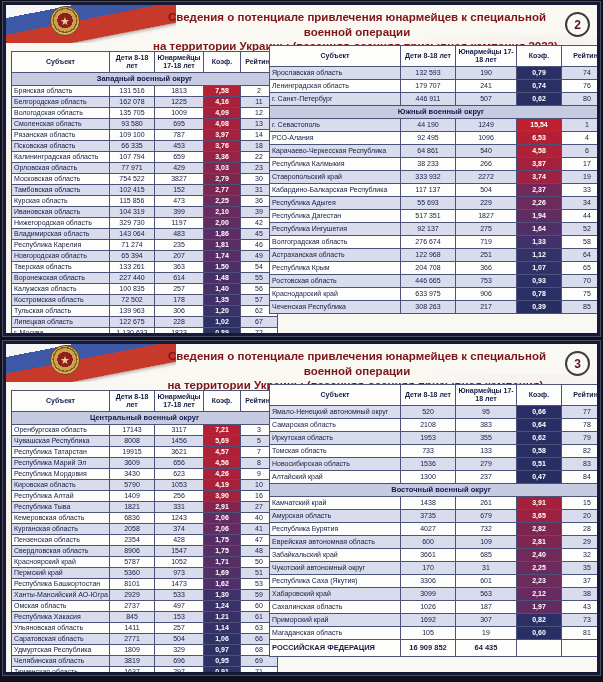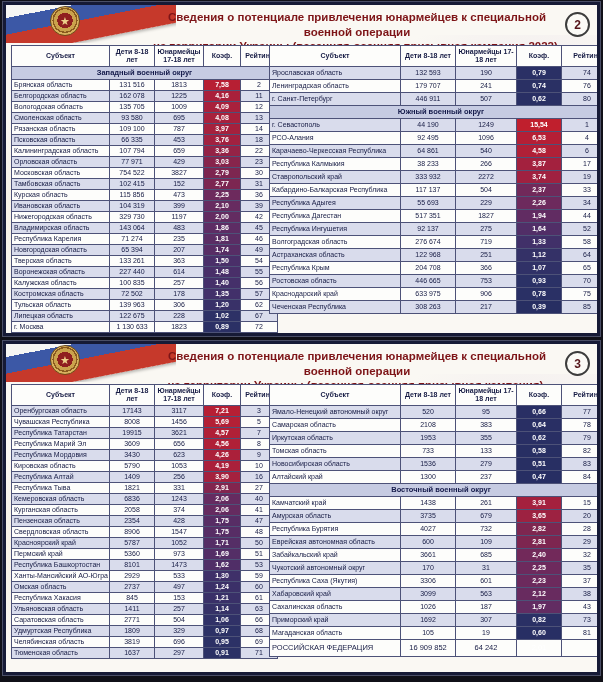--- a/index.html
+++ b/index.html
@@ -38,21 +38,21 @@
   }
   .titlebar{position:absolute;left:145px;right:34px;top:5px;text-align:center;}
   .title-line{color:#7d1417;font-weight:bold;font-size:11.5px;line-height:1.28;}
   .page-badge{
     position:absolute;right:7px;top:7px;width:21px;height:21px;border:2px solid #3c3c3c;
     border-radius:50%;display:flex;align-items:center;justify-content:center;
     font-size:12px;font-weight:bold;color:#55151a;background:#fbfaf6;
   }
   
   .tables{position:absolute;left:5px;right:5px;top:40px;display:flex;gap:5px;align-items:flex-start;}
-  .ltable{width:253px;flex:0 0 253px;}
+  .ltable{width:253px;flex:0 0 253px;margin-top:6px;}
   .rtable{flex:1;}
   table{border-collapse:collapse;table-layout:fixed;width:100%;background:rgba(255,255,255,.55);}
   th,td{border:1px solid #4d5278;overflow:hidden;color:#161b44;}
   th{font-size:7px;font-weight:bold;text-align:center;background:#fdfdfb;padding:1px 1px;line-height:1.15;white-space:normal;height:18px;}
   td{font-size:7px;padding:0 2px;line-height:1.05;}
   .dense td{height:10px;}
   .tall td{height:12px;}
   .ltable th:nth-child(1){width:95px}
   .ltable th:nth-child(2){width:42px}
   .ltable th:nth-child(3){width:46px}
@@ -63,21 +63,21 @@
   .rtable th:nth-child(3){width:58px}
   .rtable th:nth-child(4){width:42px}
   .rtable th:nth-child(5){width:48px}
   tbody tr:nth-child(odd) td{background:#d9dcec;}
   tbody tr:nth-child(even) td{background:#fdfdfb;}
   td.subj{text-align:left;white-space:nowrap;}
   .rtable td.subj{white-space:normal;}
   td.num{text-align:center;}
   td.coef{text-align:center;color:#ffffff;font-weight:bold;}
   tr.section td{background:#c6cbe2 !important;text-align:center;font-weight:bold;font-size:7.5px;color:#141a4a;height:12px;}
-  tr.total td{background:#fdfdfb !important;font-weight:normal;height:16px;font-size:7.5px;margin-top:41px;}
+  tr.total td{background:#fdfdfb !important;font-weight:bold;height:16px;font-size:7.5px;margin-top:41px;}
   tr.total td.subj{white-space:nowrap;}
 </style>
 </head>
 <body>
 
 <div class="page">
 
   <div class="panel">
     <div class="wm-tint"></div>
     <div class="wm-tint2"></div>
@@ -439,20 +439,23 @@
             <thead>
               <tr>
                 <th>Субъект</th>
                 <th>Дети 8-18 лет</th>
                 <th>Юнармейцы 17-18 лет</th>
                 <th>Коэф.</th>
                 <th>Рейтинг</th>
               </tr>
             </thead>
             <tbody>
+              <tr class="section">
+                <td colspan="5">Центральный военный округ</td>
+              </tr>
               <tr class="">
                 <td class="subj">Оренбургская область</td>
                 <td class="num">17143</td>
                 <td class="num">3117</td>
                 <td class="coef" style="background: rgb(182, 31, 52);">7,21</td>
                 <td class="num">3</td>
               </tr>
               <tr class="">
                 <td class="subj">Чувашская Республика</td>
                 <td class="num">8008</td>
@@ -740,21 +743,21 @@
               <tr class="">
                 <td class="subj">Магаданская область</td>
                 <td class="num">105</td>
                 <td class="num">19</td>
                 <td class="coef" style="background: rgb(40, 47, 100);">0,60</td>
                 <td class="num">81</td>
               </tr>
               <tr class="total">
                 <td class="subj">РОССИЙСКАЯ ФЕДЕРАЦИЯ</td>
                 <td class="num">16 909 852</td>
-                <td class="num">64 242</td>
+                <td class="num">64 435</td>
                 <td class="coef" style="background: rgb(99, 43, 97);">2,01</td>
                 <td class="num"></td>
               </tr>
             </tbody>
           </table>
         </div>
     </div>
   </div>
 
 </div>

